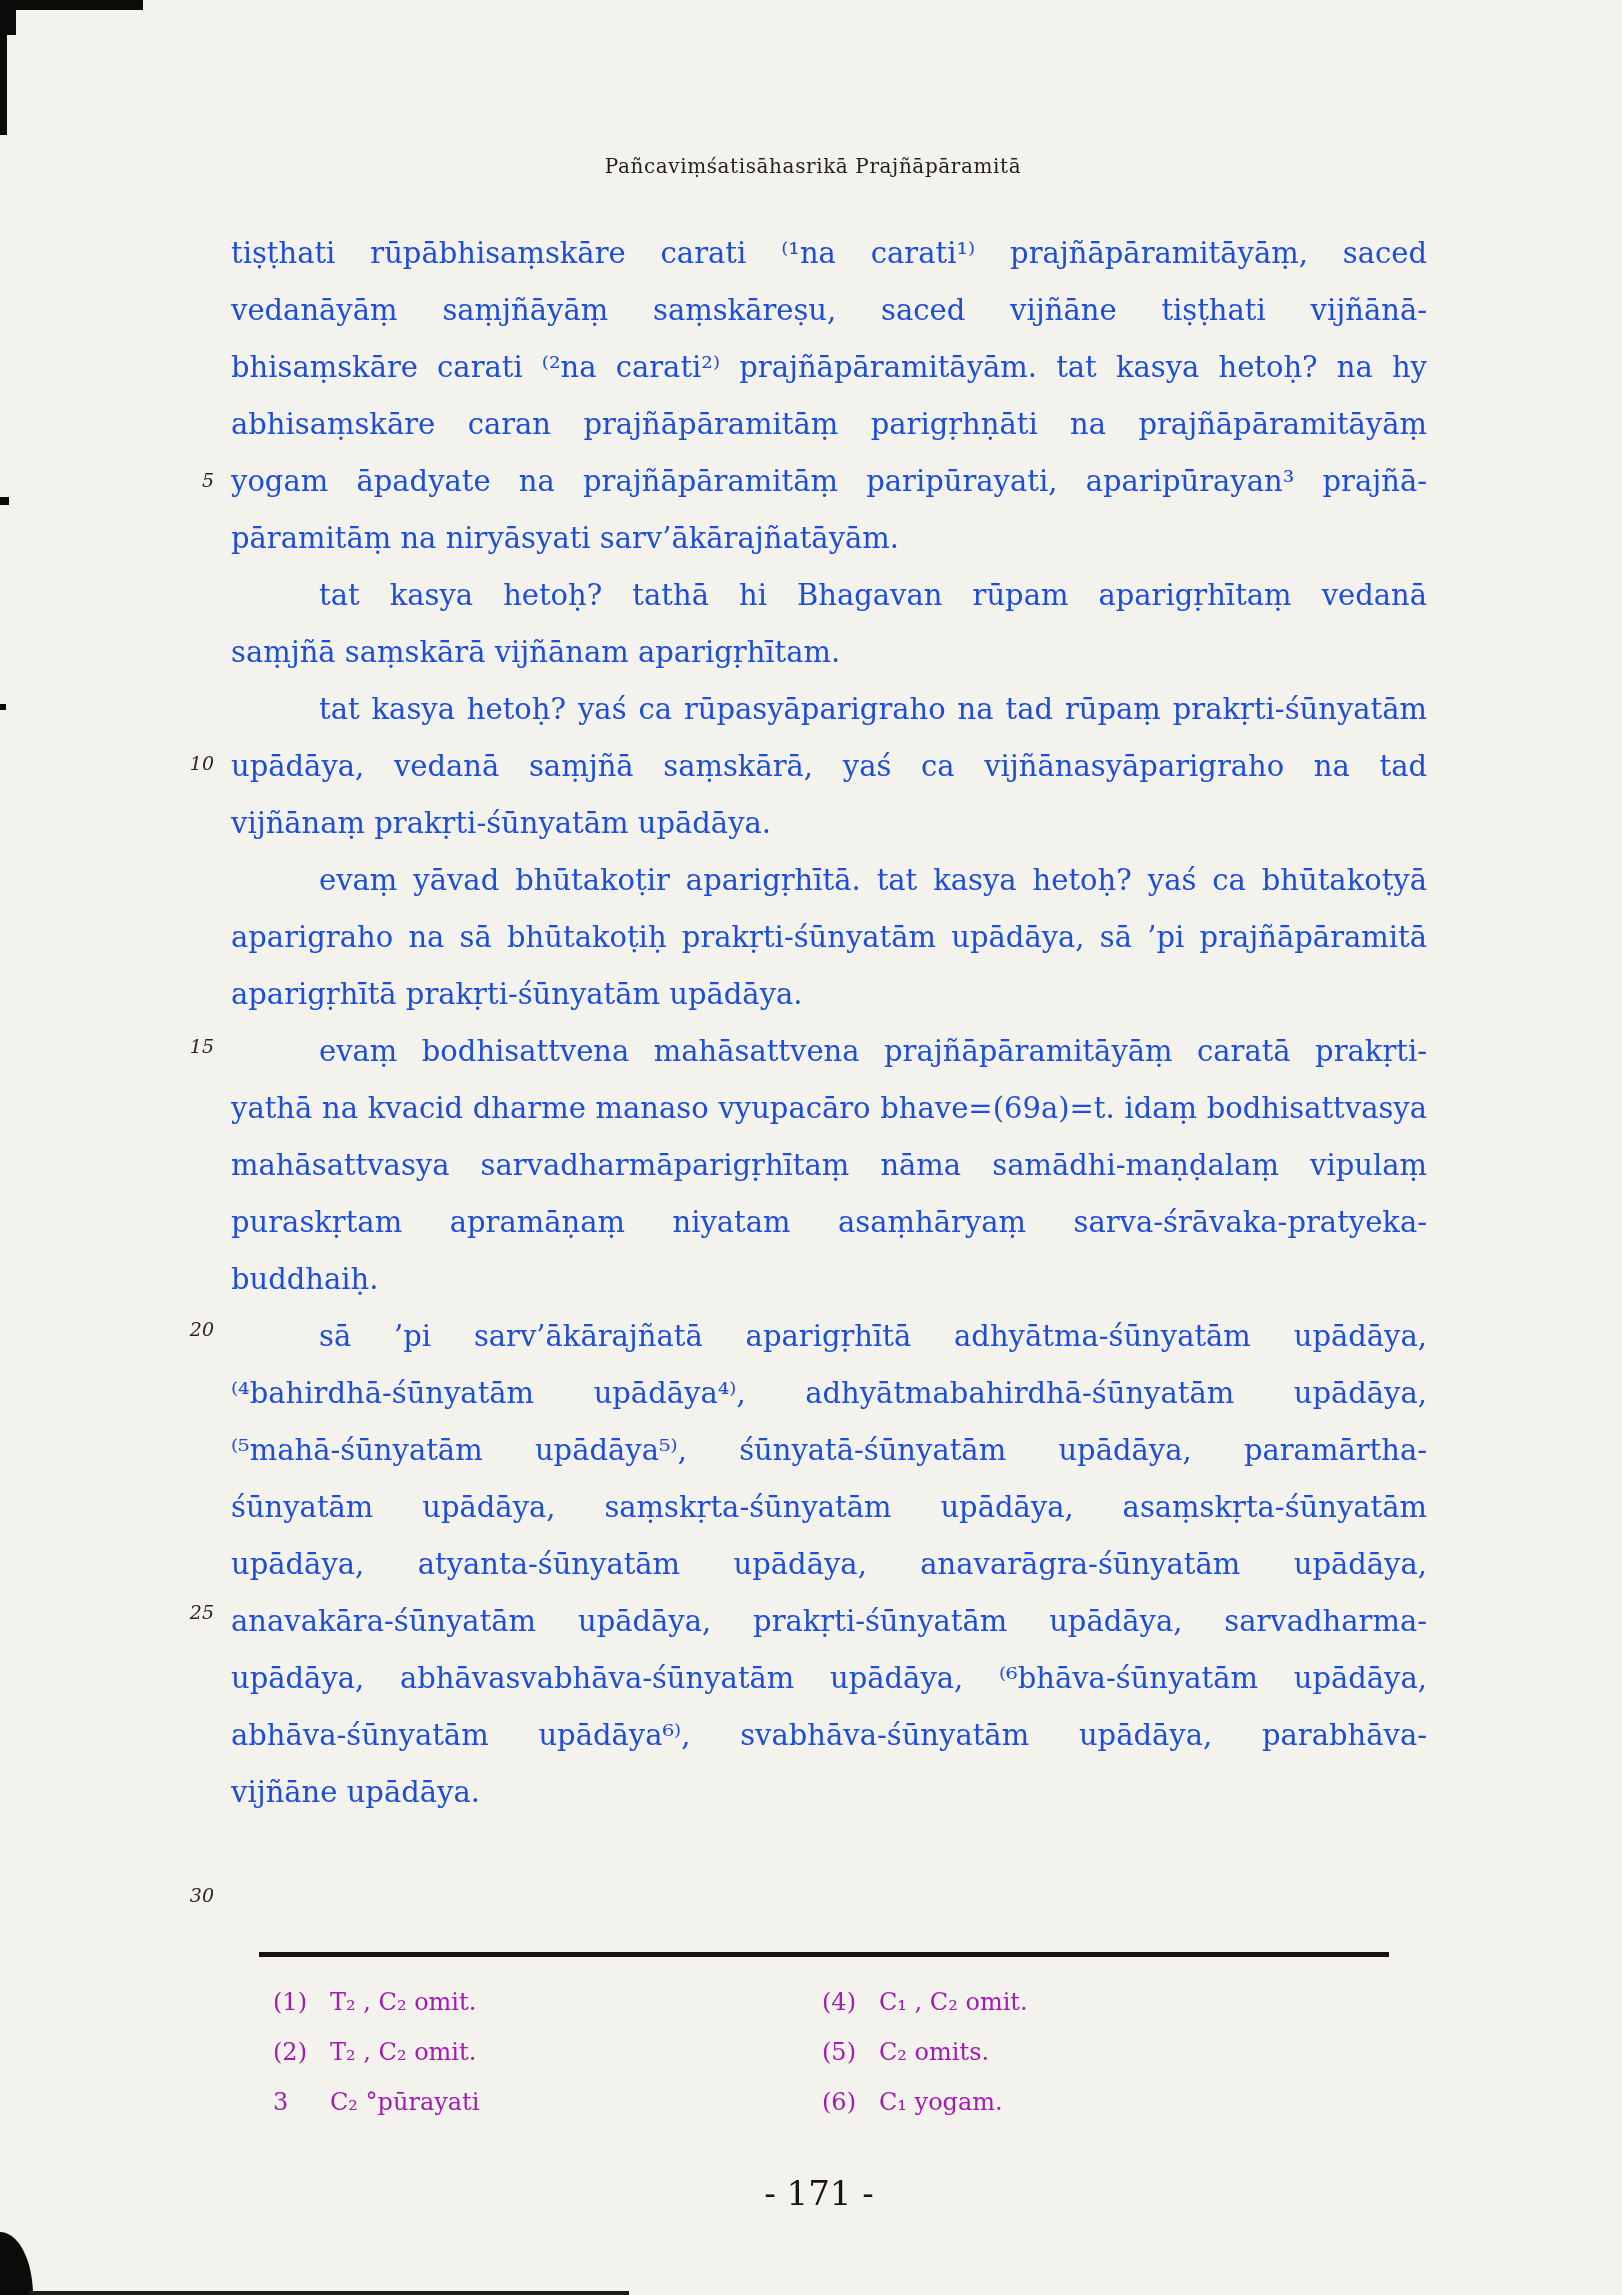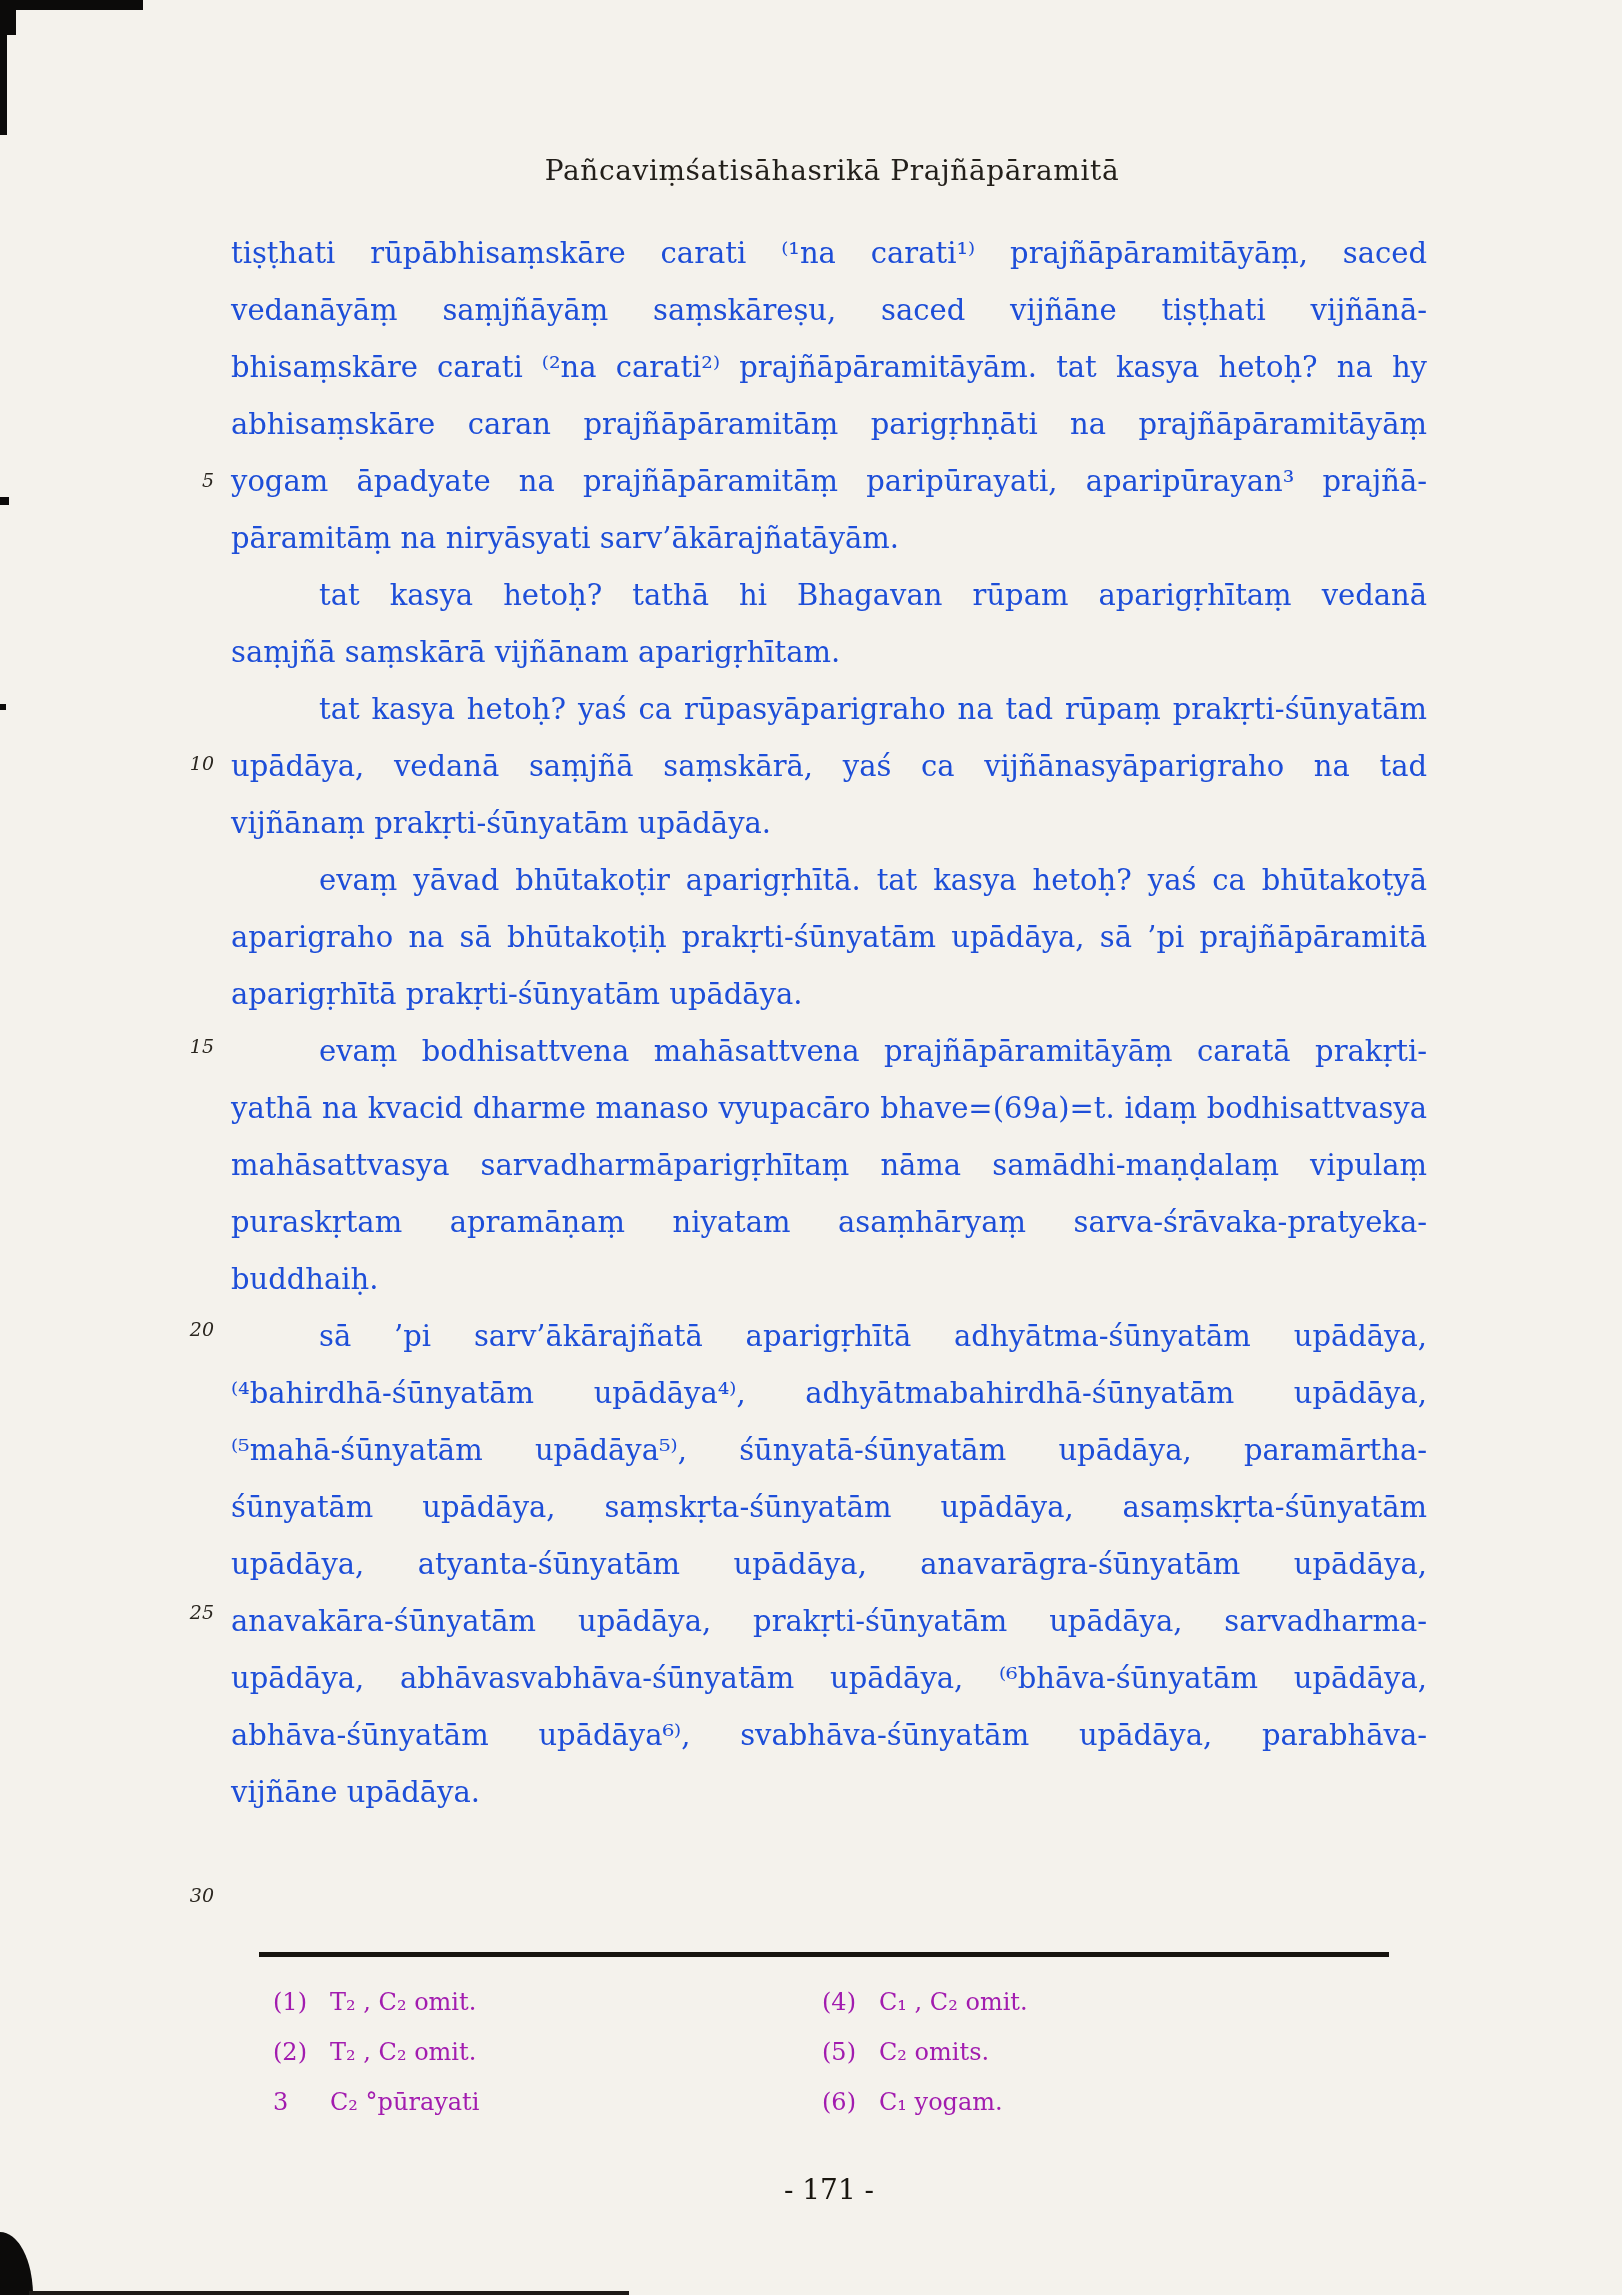--- a/index.html
+++ b/index.html
@@ -8,22 +8,22 @@
     position:relative;
     background:#f4f2ec;
     font-family:"DejaVu Serif","Liberation Serif",serif;
     color:#1b1814;
     overflow:hidden;
   }
   .page { position:absolute; inset:0; }
 
   
   .header {
-    position:absolute; top:154px; left:234px; width:1196px;
-    text-align:center; font-size:28px; letter-spacing:0.6px; color:#221f1a;
+    position:absolute; top:154px; left:215px; width:1196px;
+    text-align:center; font-size:20px; letter-spacing:0.6px; color:#221f1a;
   }
 
   
   .textblock { position:absolute; top:225px; left:231px; width:1196px; }
   .bodyline {
     font-size:29px; line-height:57px; height:57px;
     text-align:justify; text-align-last:justify;
     white-space:normal; color:#1d4ed8;
   }
   .bodyline.endline { text-align-last:left; }
@@ -41,22 +41,22 @@
   .footnotes { position:absolute; top:1977px; left:0; width:100%; font-size:24px; }
   .fncol { position:absolute; top:0; }
   .fncol.left { left:273px; }
   .fncol.right { left:822px; }
   .fnrow { line-height:50px; height:50px; white-space:nowrap; color:#a21caf; }
   .fnlabel { display:inline-block; min-width:57px; }
   .fntext { display:inline; }
 
   
   .pagenum {
-    position:absolute; top:2173px; left:231px; width:1196px;
-    text-align:center; font-size:28px; color:#19160f;
+    position:absolute; top:2173px; left:221px; width:1196px;
+    text-align:center; font-size:34px; color:#19160f;
   }
 
   
   .artifact { position:absolute; background:#0c0b0a; }
   .art-tl-h   { top:0; left:0; width:143px; height:10.2px; }
   .art-tl-v   { top:0; left:0; width:7.4px; height:135px; }
   .art-tl-c   { top:0; left:0; width:16px; height:35px; }
   .art-tick1  { top:497px; left:0; width:8.5px; height:8px; }
   .art-tick2  { top:704px; left:0; width:6.2px; height:5.7px; }
   .art-bl-blob{ bottom:0; left:0; width:33px; height:63px; border-top-right-radius:100% 100%; }

